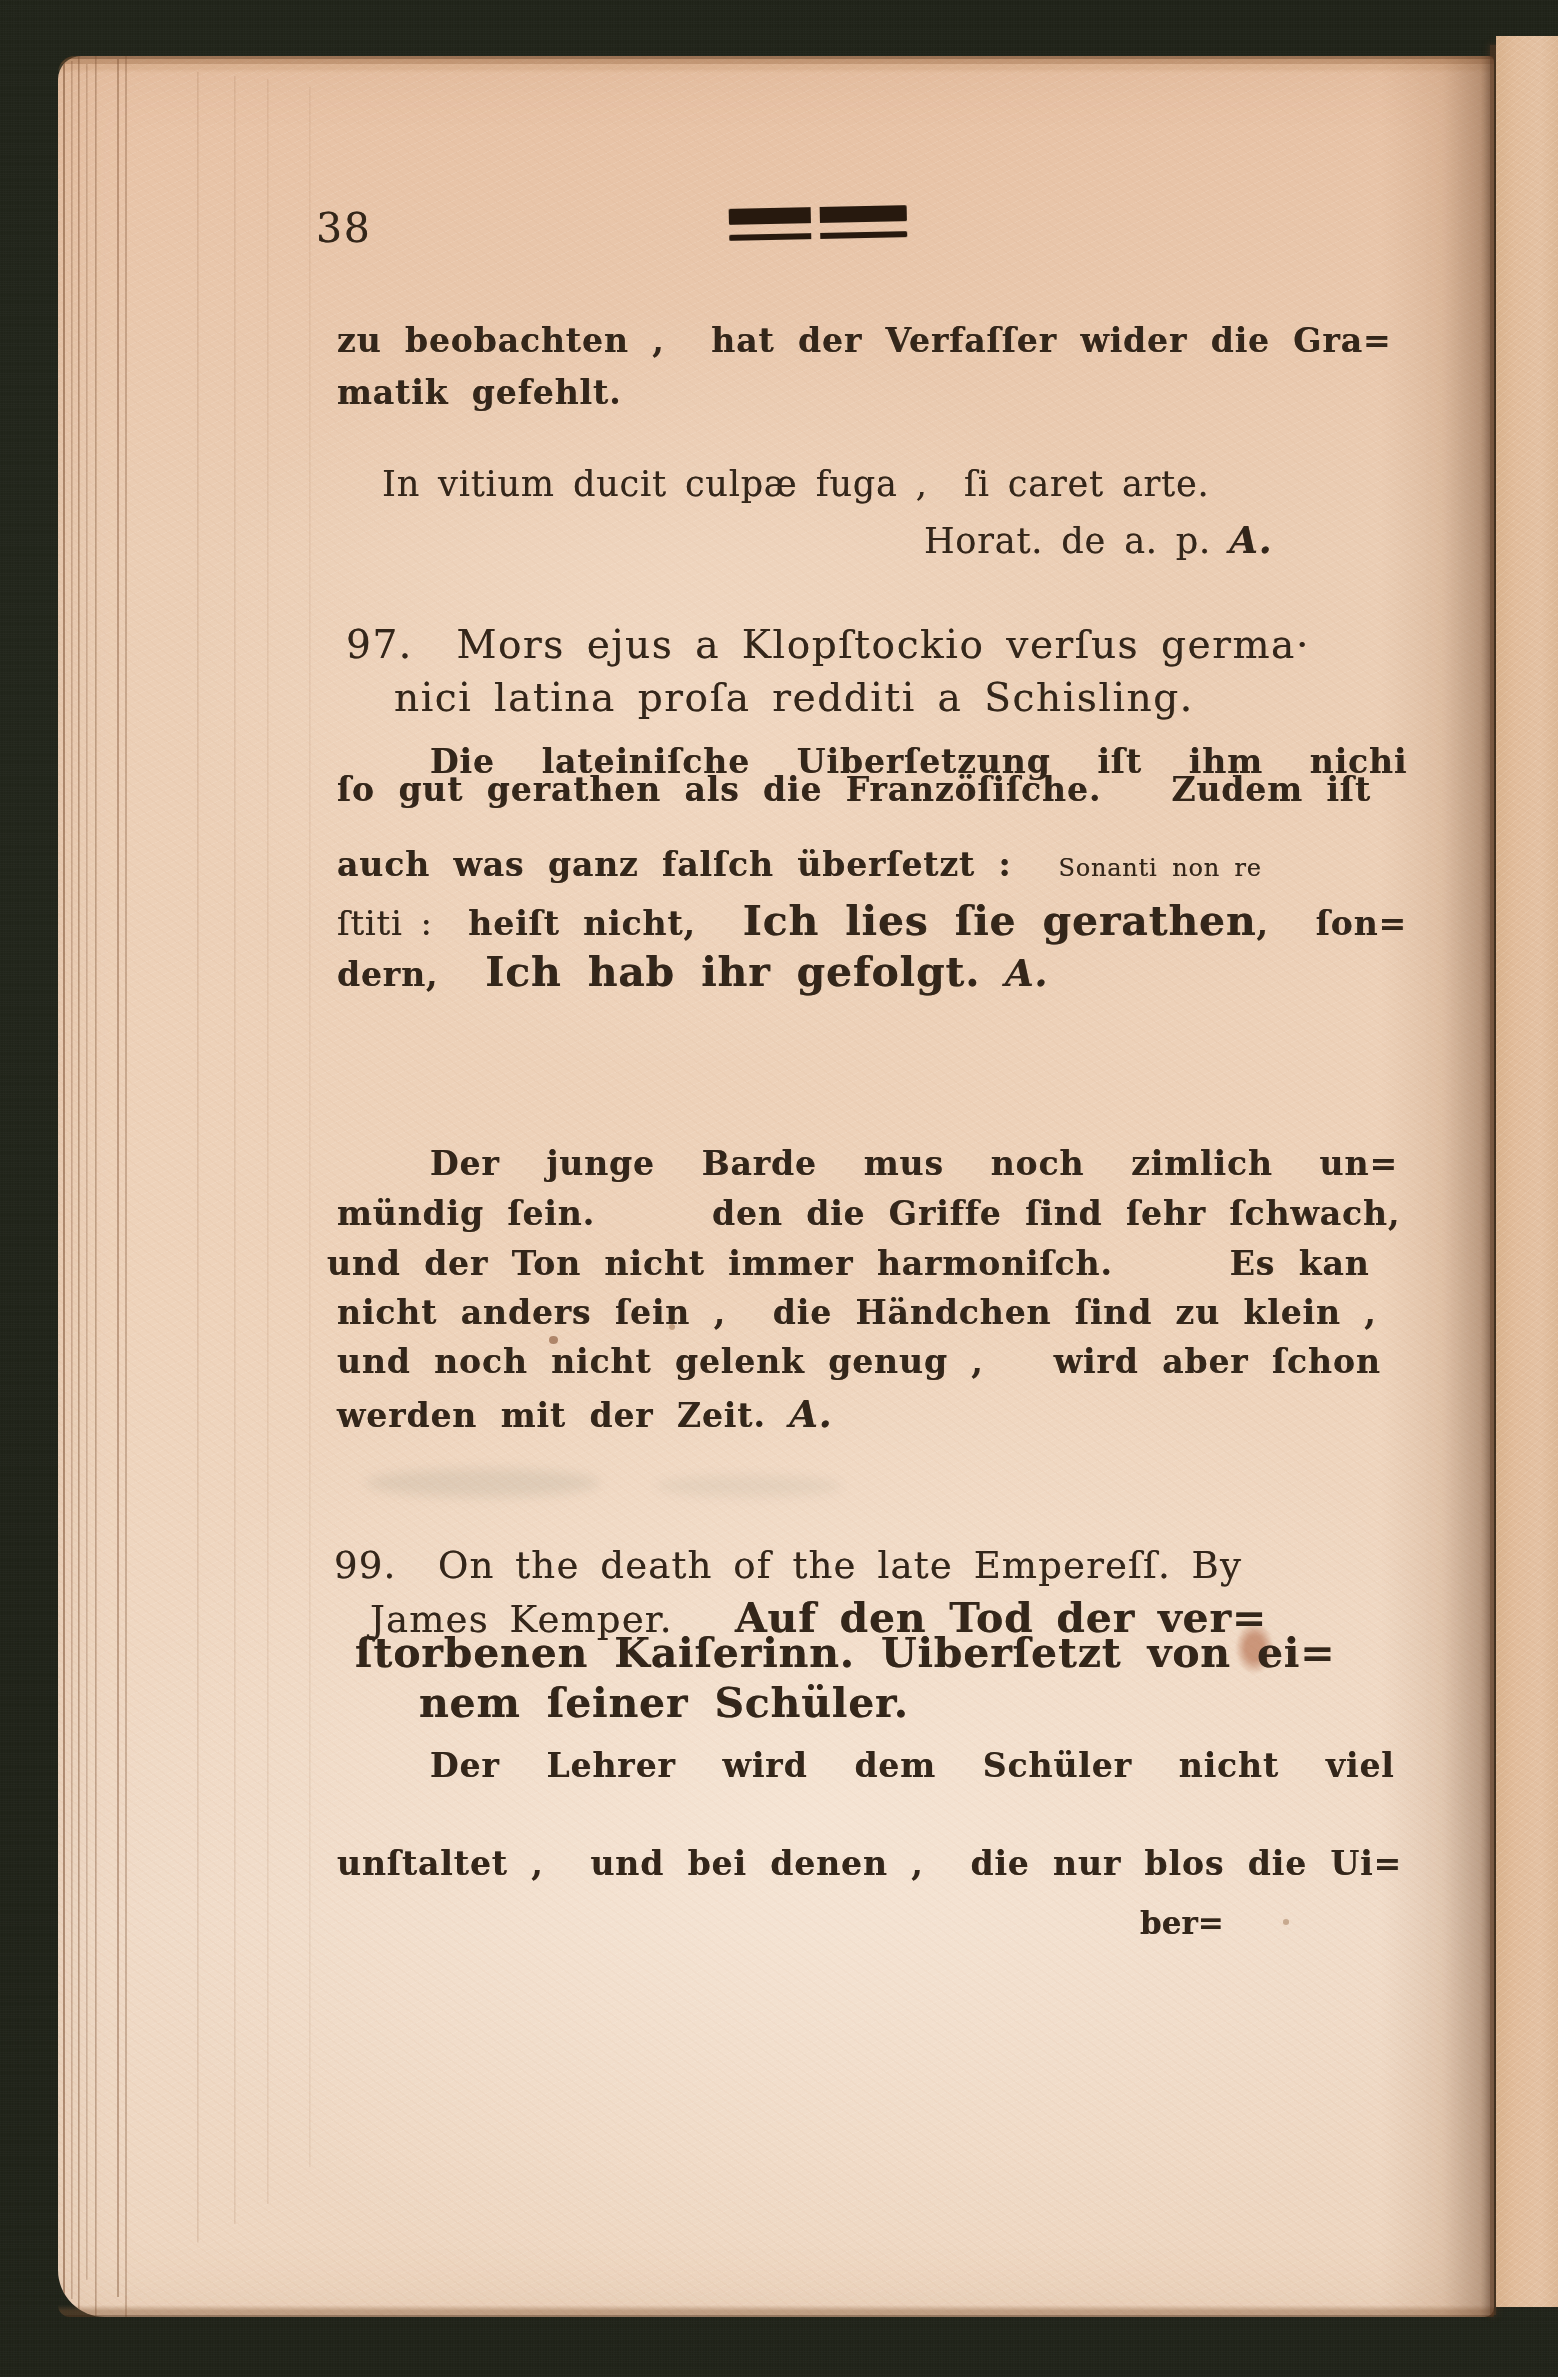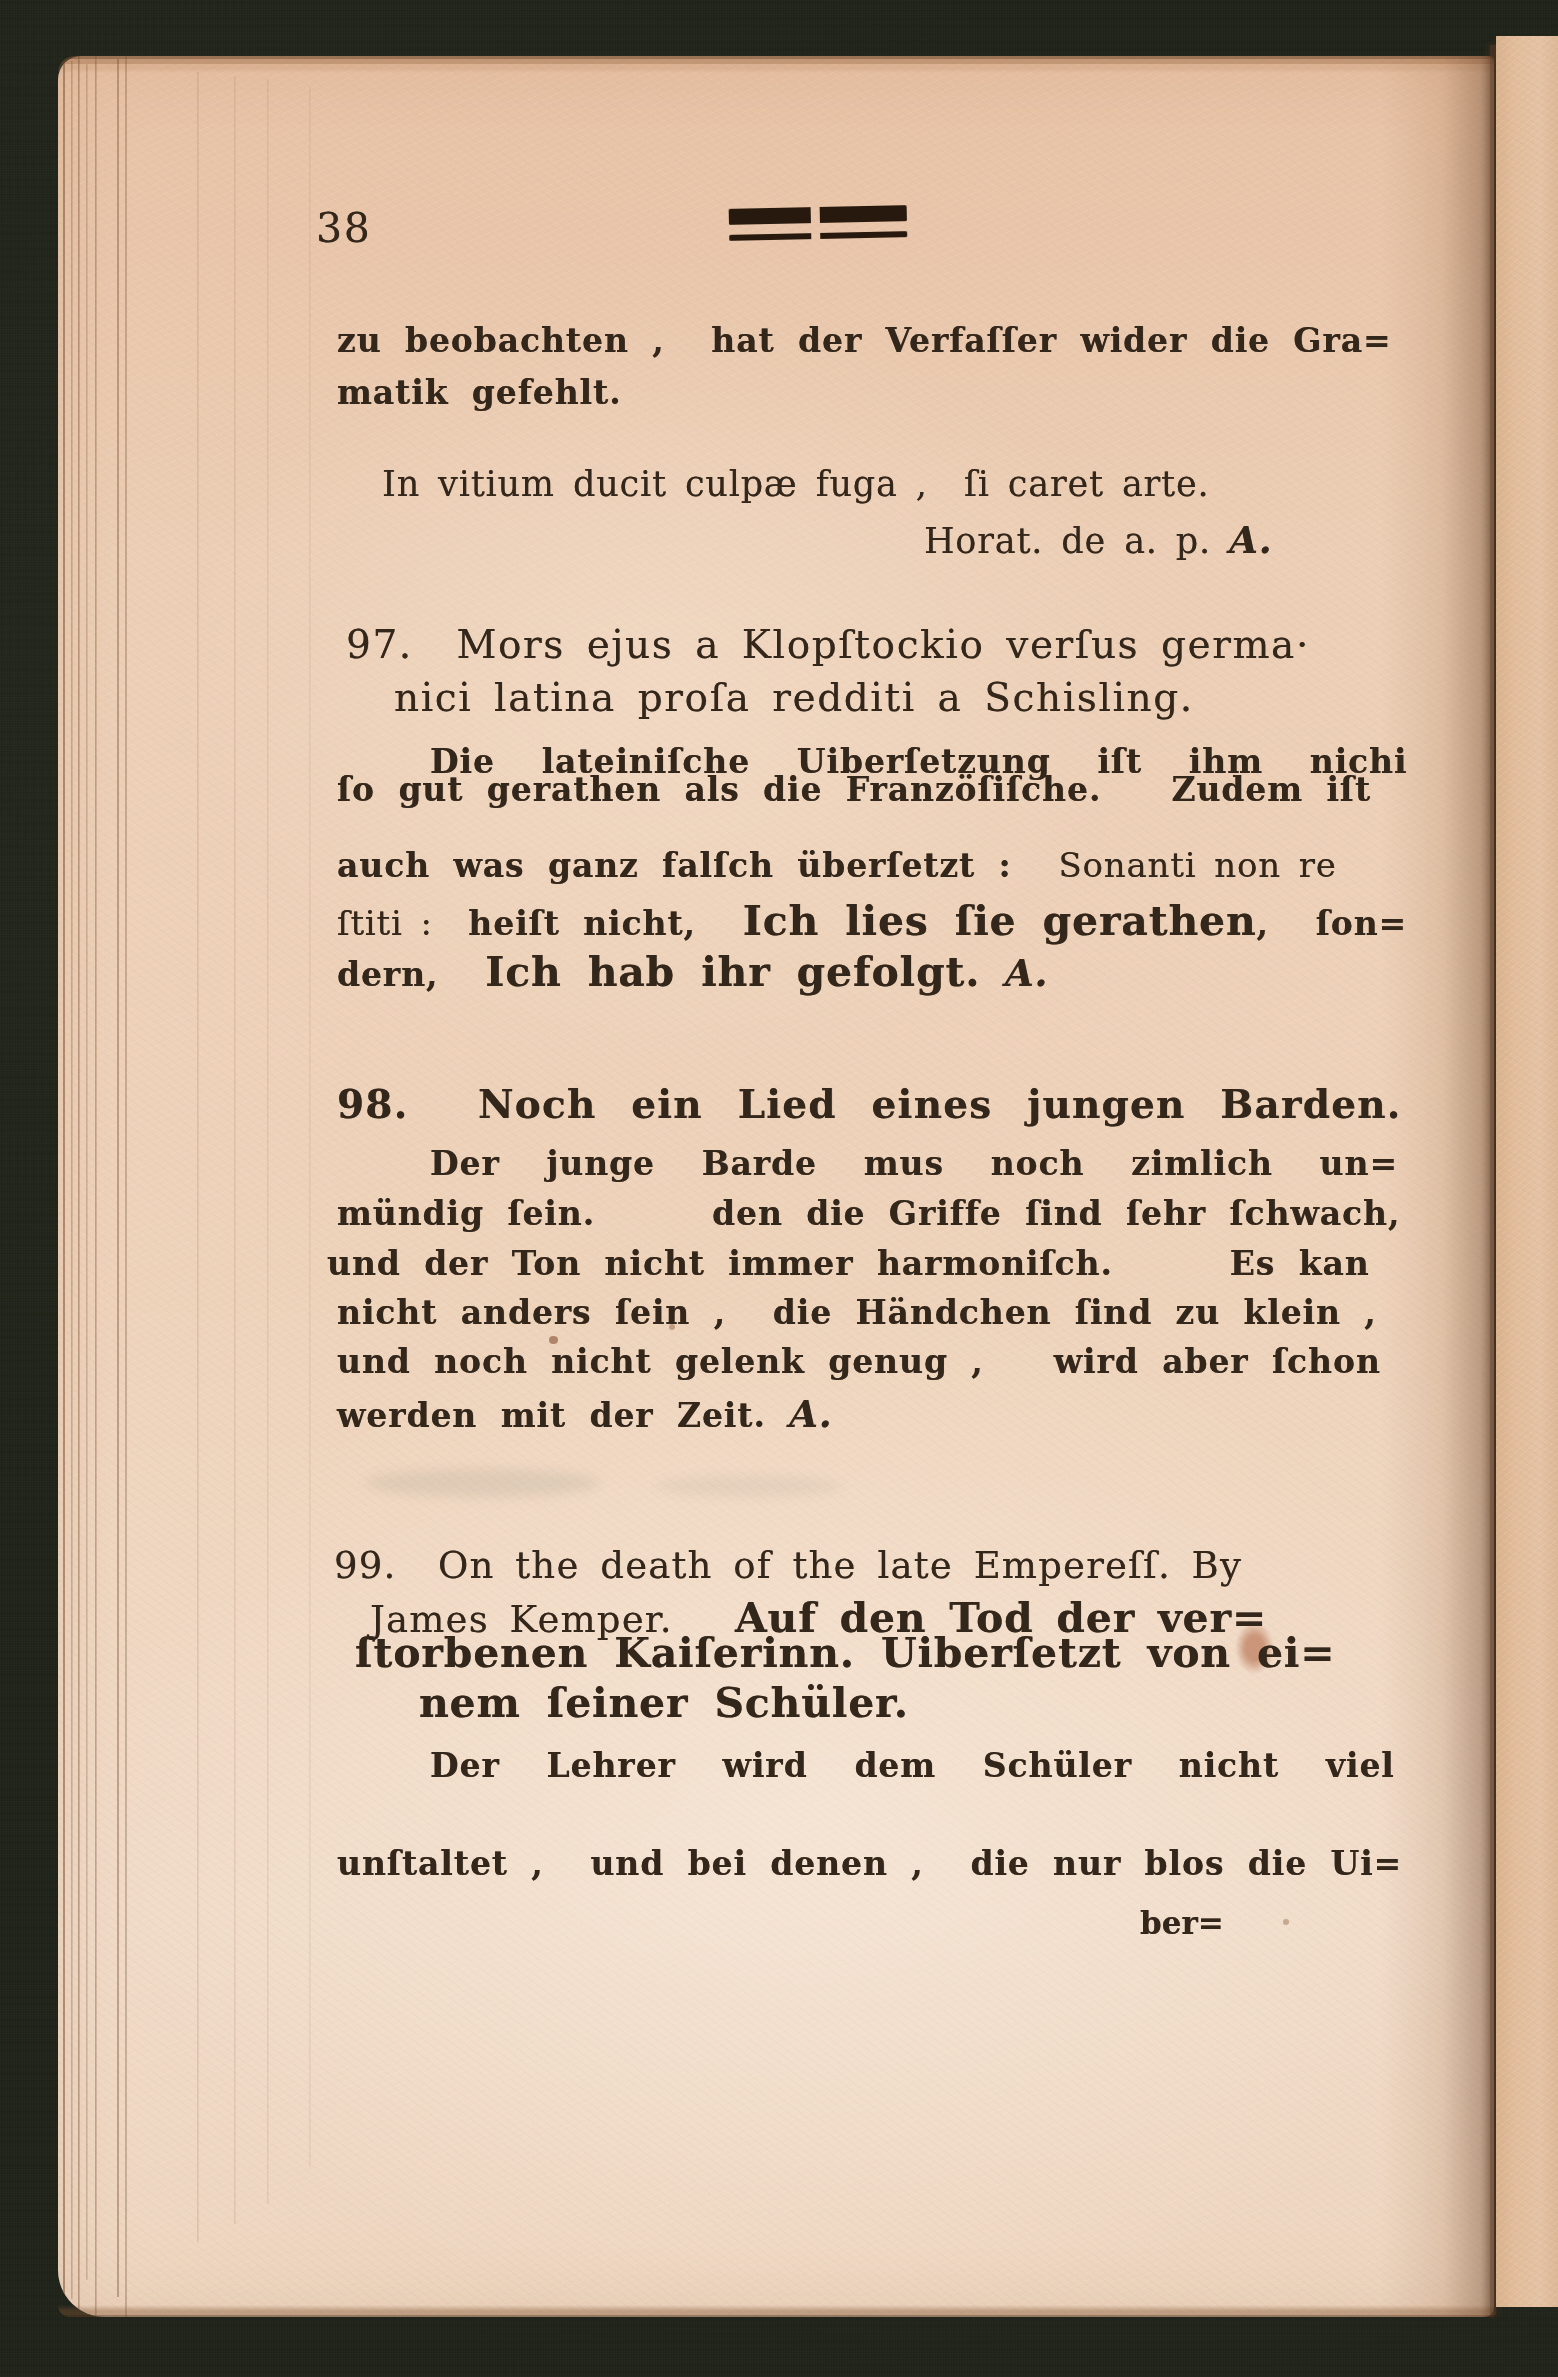--- a/index.html
+++ b/index.html
@@ -111,25 +111,24 @@
   <div class="ln frk" style="left:337px;top:324px;">zu beobachten ,  hat der Verfaſſer wider die Gra=</div>
   <div class="ln frk" style="left:337px;top:376px;">matik gefehlt.</div>
 
   <div class="ln ant" style="left:382px;top:466px;">In vitium ducit culpæ fuga ,  ſi caret arte.</div>
   <div class="ln ant" style="left:924px;top:521px;"><span>Horat. de a. p. </span><span class="mark">A.</span></div>
 
   <div class="ln h97" style="left:346px;top:625px;">97.  Mors ejus a Klopſtockio verſus germa·</div>
   <div class="ln h97" style="left:394px;top:678px;">nici latina proſa redditi a Schisling.</div>
   <div class="ln frk" style="left:430px;top:745px;">Die  lateiniſche  Uiberſetzung  iſt  ihm  nichi</div>
   <div class="ln frk" style="left:337px;top:773px;">ſo gut gerathen als die Franzöſiſche.   Zudem iſt</div>
-  <div class="ln frk" style="left:337px;top:848px;"><span>auch was ganz falſch überſetzt :  </span><span class="ant" style="font-size:34px;text-align:right;">Sonanti non re</span></div>
+  <div class="ln frk" style="left:337px;top:848px;"><span>auch was ganz falſch überſetzt :  </span><span class="ant" style="font-size:24px;text-align:right;">Sonanti non re</span></div>
   <div class="ln frk" style="left:337px;top:900px;"><span class="ant" style="font-size:34px;margin-top:35px;">ſtiti :  </span><span>heiſt nicht,  </span><span class="em">Ich lies ſie gerathen</span><span>,  ſon=</span></div>
   <div class="ln frk" style="left:337px;top:951px;"><span>dern,  </span><span class="em">Ich hab ihr gefolgt.</span><span class="mark"> A.</span></div>
 
-  <div class="ln h98" style="left:337px;top:1084px;">98.  Noch ein Lied eines jungen Barden.</div>
   <div class="ln frk" style="left:430px;top:1147px;">Der  junge  Barde  mus  noch  zimlich  un=</div>
   <div class="ln frk" style="left:337px;top:1197px;">mündig ſein.     den die Griffe ſind ſehr ſchwach,</div>
   <div class="ln frk" style="left:327px;top:1247px;">und der Ton nicht immer harmoniſch.     Es kan</div>
   <div class="ln frk" style="left:337px;top:1296px;">nicht anders ſein ,  die Händchen ſind zu klein ,</div>
   <div class="ln frk" style="left:337px;top:1345px;">und noch nicht gelenk genug ,   wird aber ſchon</div>
   <div class="ln frk" style="left:337px;top:1395px;"><span>werden mit der Zeit. </span><span class="mark">A.</span></div>
 
   <div class="ln h99a" style="left:334px;top:1532px;">99.  On the death of the late Empereſſ. By</div>
   <div class="ln h99a" style="left:370px;top:1582px;"><span>James Kemper.   </span><span class="em">Auf den Tod der ver=</span></div>
   <div class="ln frk em" style="left:355px;top:1632px;">ſtorbenen Kaiſerinn. Uiberſetzt von ei=</div>

